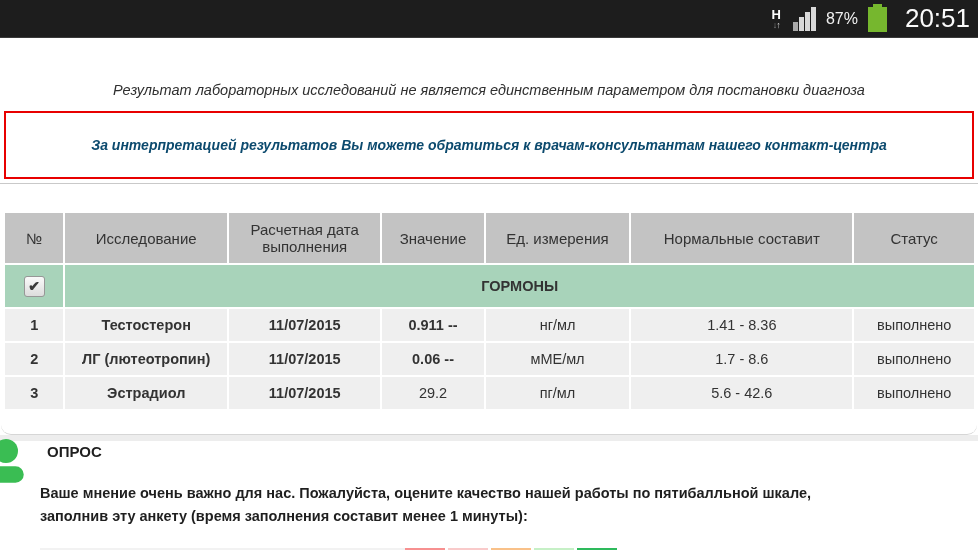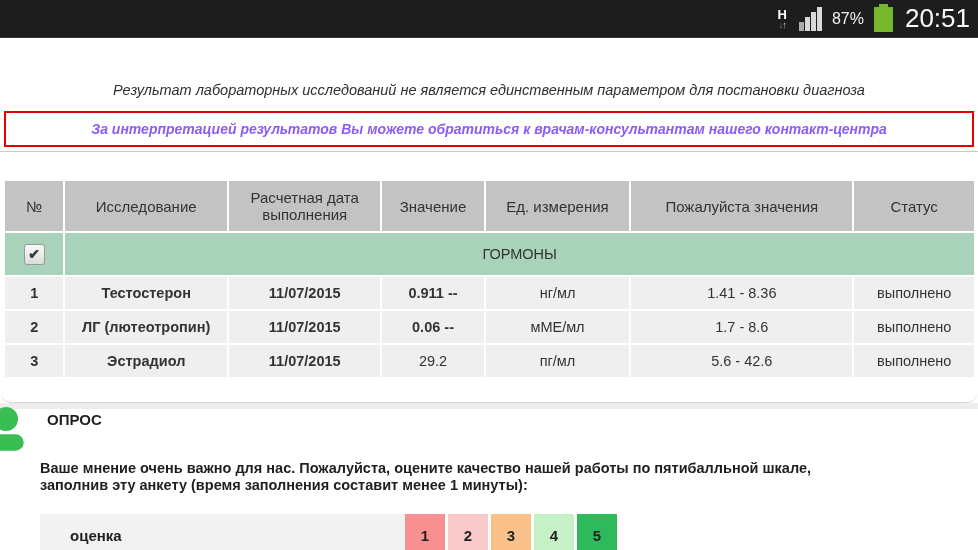--- a/index.html
+++ b/index.html
@@ -13,50 +13,50 @@
   .h-letter { color: #ffffff; font-weight: bold; font-size: 13px; }
   .h-arrows { font-size: 9px; letter-spacing: -1px; }
   .arrow-down { color: #8f8f8f; } .arrow-up { color: #d6d6d6; }
   .signal { display: flex; align-items: flex-end; gap: 1px; height: 24px; }
   .signal i { display: block; width: 5px; background: #d8d8d8; }
   .sb1{height:9px;background:#a9a9a9!important} .sb2{height:14px} .sb3{height:19px} .sb4{height:24px}
   .percent { color: #f0f0f0; font-size: 16px; }
   .battery { position: relative; width: 19px; height: 25px; margin-top: 2px; }
   .battery .nub { position: absolute; top: -3px; left: 5px; width: 9px; height: 3px; background: #76b72e; }
   .battery .bbody { width: 100%; height: 100%; background: #76b72e; }
-  .time { color: #fafafa; font-size: 26px; margin-left: 2px; }
+  .time { color: #fafafa; font-size: 26px; margin-left: 8px; }
 
   
   .disclaimer { margin-top: 44px; text-align: center; font-style: italic; font-size: 14.5px; color: #2f2f2f; }
-  .alert { margin: 13px 4px 0; border: 2px solid #e80000; color: #8b5cf6; font-weight: bold;
-           font-style: italic; text-align: center; font-size: 14px; padding: 8px 10px; background:#fff; }
+  .alert { margin: 13px 4px 0; border: 2px solid #e80000; color: #0c4a6e; font-weight: bold;
+           font-style: italic; text-align: center; font-size: 14px; padding: 24px 10px; background:#fff; }
   .hr { height: 1px; background: #c9c9c9; margin-top: 4px; }
 
   
   table.results { width: calc(100% - 5px); margin: 27px 2px 0 3px; border-collapse: separate; border-spacing: 2px; }
   .results th { background: #c3c3c3; height: 50px; font-weight: normal; font-size: 15px; color: #333; padding: 2px 4px; }
   .results tr.group td { background: #a8d3ba; height: 42px; }
-  .glabel { font-weight: normal; font-size: 15px; color: #262626; text-align: center; }
+  .glabel { font-weight: bold; font-size: 15px; color: #262626; text-align: center; }
   .results tbody td { background: #efefef; height: 32px; font-size: 14.5px; color: #333; text-align: center; vertical-align: middle; }
   .b { font-weight: bold; }
   .muted { color: #555; }
   .checkbox { width: 21px; height: 21px; background: linear-gradient(#fafafa, #dcdcdc); border: 1px solid #979797;
               border-radius: 3px; display: inline-flex; align-items: center; justify-content: center;
               color: #3a3a3a; font-size: 14px; font-weight: bold; cursor: pointer; }
   .ckcell { text-align: center; }
 
   
   .card-edge { height: 24px; border-bottom: 1px solid #d6d6d6; border-radius: 0 0 10px 10px; margin: 0 1px; }
   .page-gap { height: 6px; background: #ededed; }
 
   
   .survey { position: relative; padding-top: 2px; }
   .survey-icon { position: absolute; left: -16px; top: -3px; }
   .survey-title { margin: 0 0 0 47px; font-weight: bold; font-size: 15px; color: #1f1f1f; }
-  .survey-desc { margin: 32px 120px 0 40px; font-weight: bold; font-size: 14.5px; line-height: 17px; color: #1f1f1f; }
+  .survey-desc { margin: 22px 120px 0 40px; font-weight: bold; font-size: 14.5px; line-height: 23px; color: #1f1f1f; }
   .rating-row { display: flex; margin: 20px 0 0 40px; height: 42px; }
   .rating-label { width: 365px; background: #f2f2f2; display: flex; align-items: center;
                   padding-left: 30px; font-weight: bold; font-size: 15px; color: #1f1f1f; }
   .rating-btn { width: 40px; height: 42px; margin-left: 3px; display: flex; align-items: center;
                 justify-content: center; font-weight: bold; font-size: 15px; color: #222; cursor: pointer; border: none; }
   .rating-btn:first-of-type { margin-left: 0; }
 </style>
 </head>
 <body>
 
@@ -93,21 +93,21 @@
       <col style="width:23.1%">
       <col style="width:12.5%">
   </colgroup>
   <thead>
     <tr>
       <th>№</th>
       <th>Исследование</th>
       <th>Расчетная дата выполнения</th>
       <th>Значение</th>
       <th>Ед. измерения</th>
-      <th>Пожалуйста значения</th>
+      <th>Нормальные составит</th>
       <th>Статус</th>
     </tr>
   </thead>
   <tbody>
     <tr class="group">
       <td class="ckcell">
         <span class="checkbox">✔</span>
       </td>
       <td colspan="6" class="glabel">ГОРМОНЫ</td>
     </tr>

